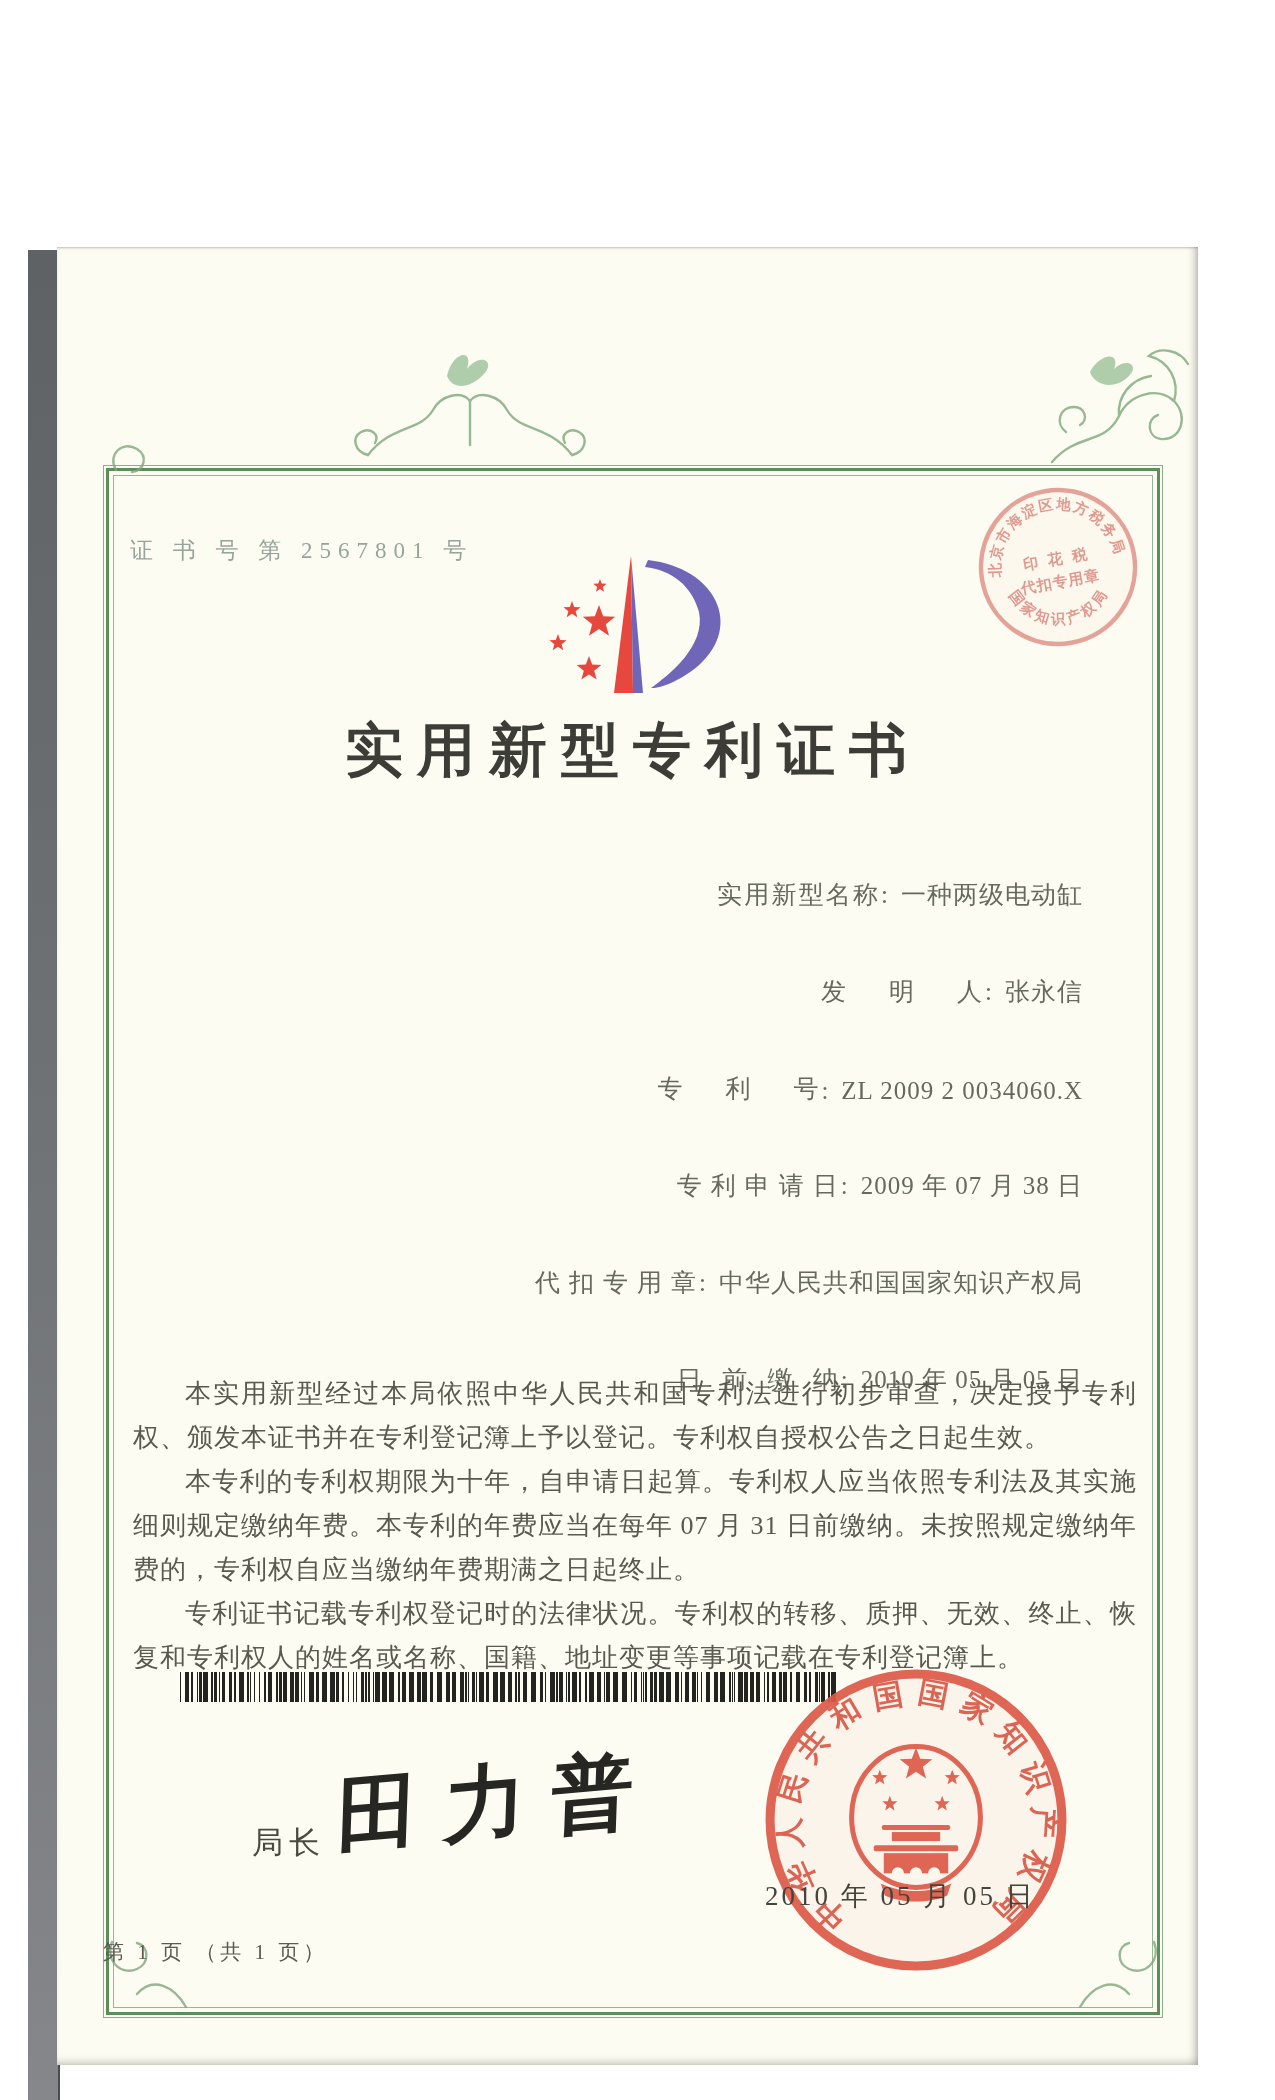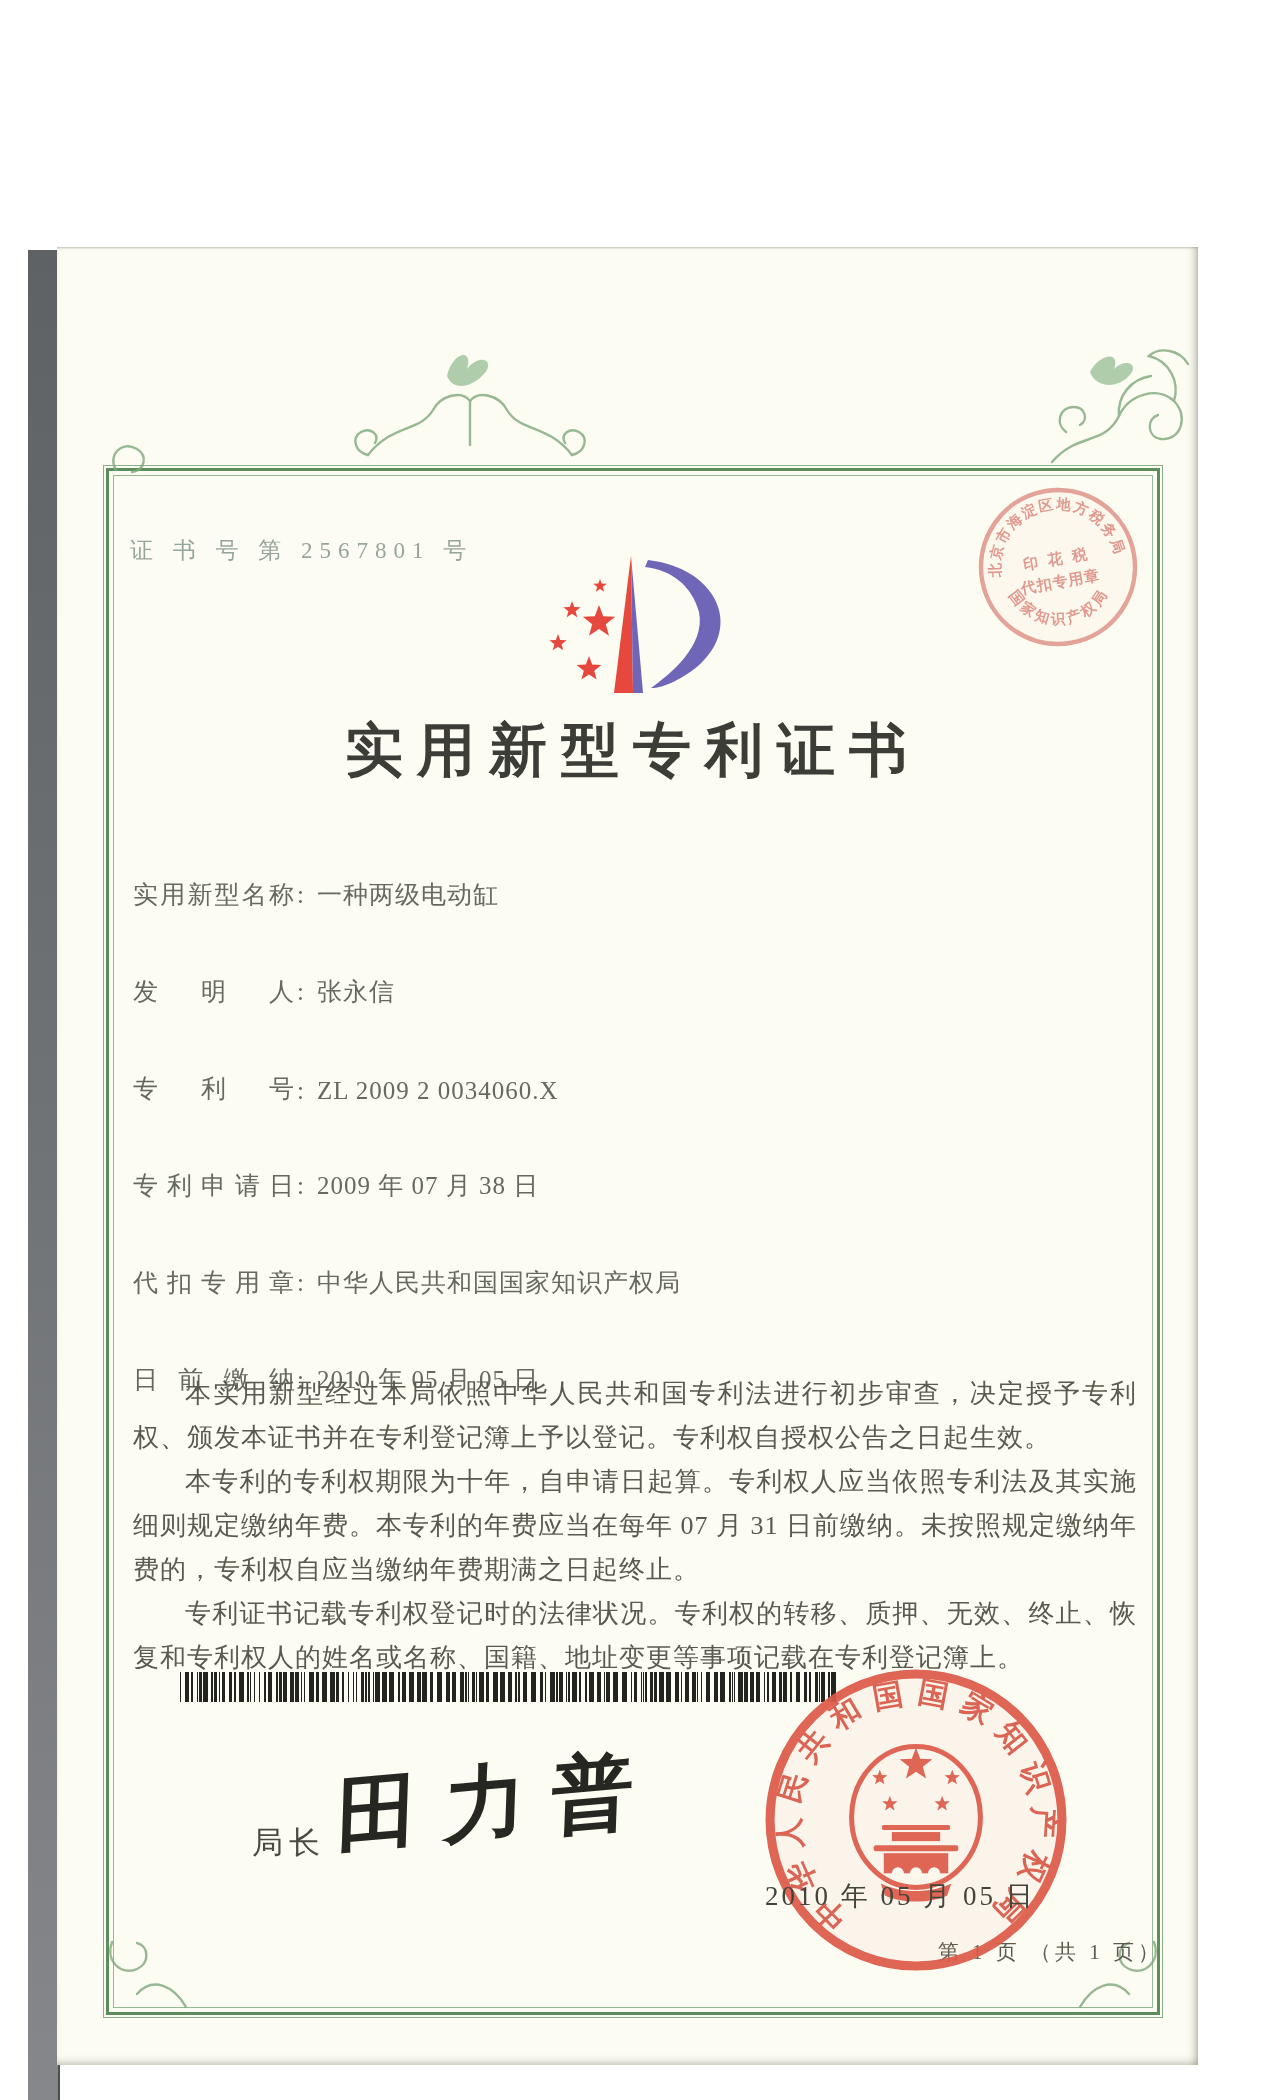--- a/index.html
+++ b/index.html
@@ -18,21 +18,21 @@
          border:1px solid #8ab08a;}
   .frame::before{content:"";position:absolute;inset:2px;border:3px solid #5c8e5c;}
   .frame::after{content:"";position:absolute;inset:9px;border:1px solid #93b893;}
   .ornaments{position:absolute;left:0;top:0;width:1275px;height:2100px;z-index:1;pointer-events:none;}
   
   .cert-no{position:absolute;left:130px;top:535px;z-index:2;font-size:23px;letter-spacing:7px;color:#97a49a;}
   .logo{position:absolute;left:520px;top:540px;width:260px;height:180px;z-index:2;}
   .title{position:absolute;left:103px;top:712px;width:1060px;z-index:2;text-align:center;
          font-size:58px;font-weight:600;letter-spacing:14px;color:#3d3d38;}
   
-  .fields{position:absolute;left:133px;top:878px;width:950px;z-index:2;display:flex;flex-direction:column;gap:64px;}
+  .fields{position:absolute;left:133px;top:878px;width:950px;z-index:2;display:flex;flex-direction:column;gap:64px;align-items:flex-end;}
   .field-row{font-size:25px;color:#66695e;letter-spacing:1px;white-space:nowrap;}
   .f-label{display:inline-block;width:162px;text-align:justify;text-align-last:justify;vertical-align:bottom;}
   .f-colon{margin:0 12px 0 2px;}
   
   .paras{position:absolute;left:133px;top:1372px;width:1004px;z-index:2;
          font-size:26px;line-height:44px;color:#5a594f;text-align:justify;letter-spacing:1px;}
   .paras p{margin:0;text-indent:2em;}
   
   .barcode{position:absolute;left:180px;top:1672px;width:668px;height:30px;z-index:2;
            overflow:hidden;white-space:nowrap;font-size:0;}
@@ -42,21 +42,21 @@
   .sig-name{position:absolute;left:336px;top:1748px;z-index:2;font-family:"DejaVu Sans",sans-serif;
             font-size:82px;font-weight:700;color:#262622;letter-spacing:26px;
             transform:rotate(-5deg) skewX(-7deg);}
   
   .seal{position:absolute;left:760px;top:1666px;width:312px;height:312px;z-index:3;opacity:.93;}
   .seal-date{position:absolute;left:765px;top:1878px;width:320px;z-index:4;font-size:27px;
              letter-spacing:3px;color:#45443c;}
   .stamp{position:absolute;left:975px;top:484px;width:166px;height:166px;z-index:3;opacity:.9;
          transform:rotate(-10deg);}
   
-  .footer{position:absolute;left:103px;top:1938px;width:1060px;z-index:2;text-align:right;
+  .footer{position:absolute;left:103px;top:1938px;width:1060px;z-index:2;text-align:left;
           font-size:21px;letter-spacing:4px;color:#5b5a50;}
 </style>
 </head>
 <body>
 
 <div class="canvas">
 
   <div class="scan-strip"></div>
   <div class="paper"></div>
   <div class="frame"></div>

